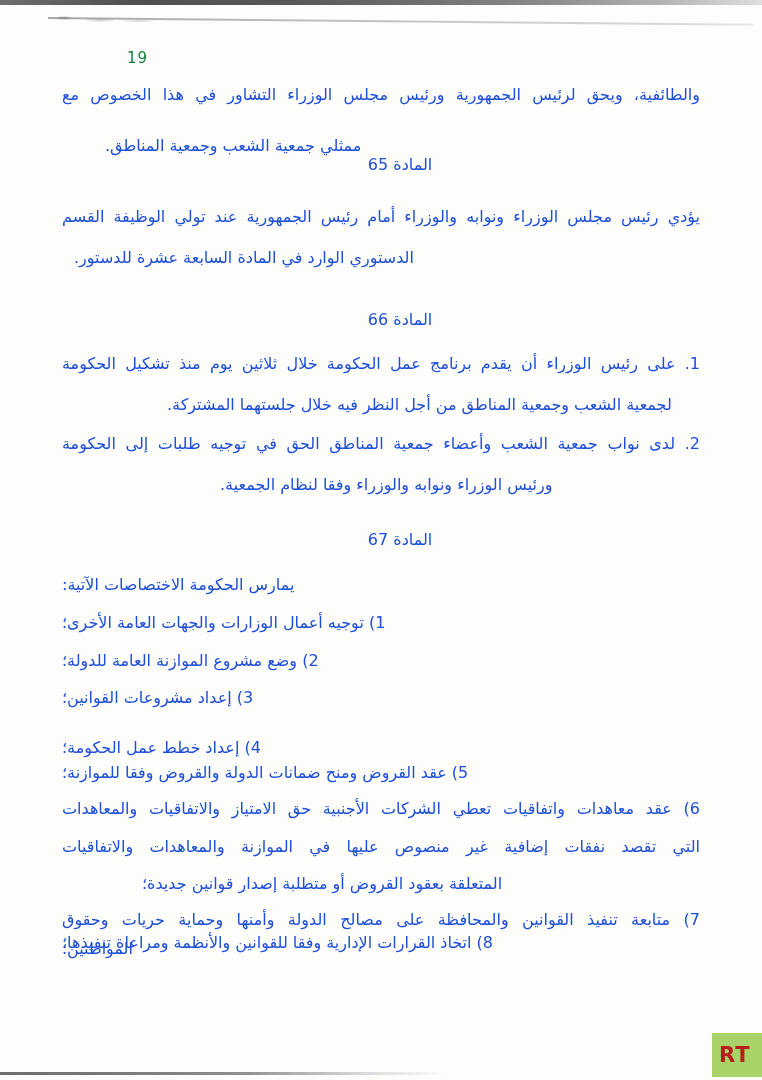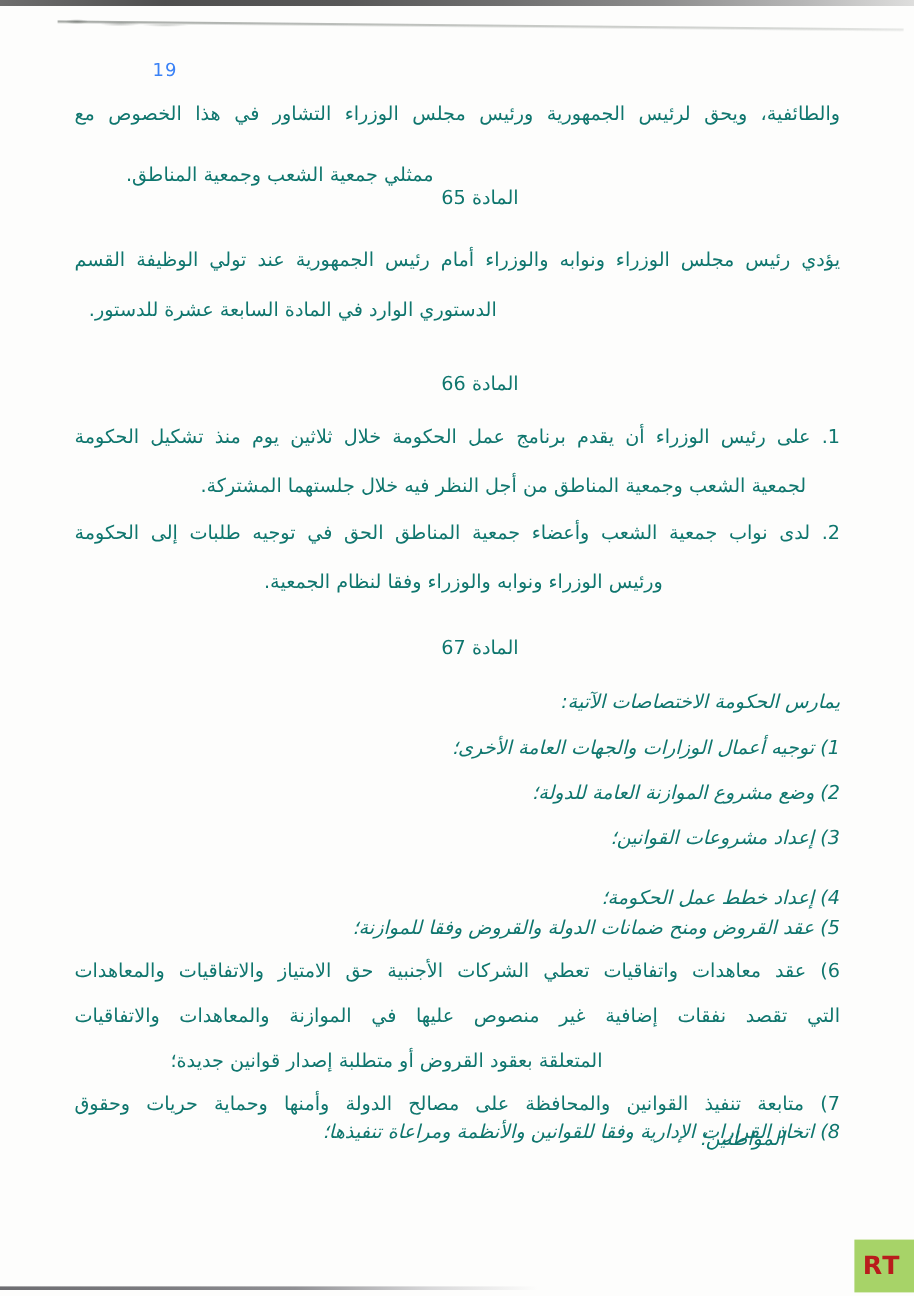--- a/index.html
+++ b/index.html
@@ -38,33 +38,33 @@
   }
   .bottom-shadow {
     position: absolute; left: 0; top: 1072px; width: 448px; height: 3px;
     background: linear-gradient(to right,
       #6d6d71 0%, #7c7c80 30%, #909094 55%, rgba(170,170,175,0.45) 80%,
       rgba(190,190,195,0) 100%);
   }
 
   .page-number {
     position: absolute; left: 127px; top: 49px;
-    font-size: 15px; color: #3b82f6; letter-spacing: 1px;
+    font-size: 15px; color: #15803d; letter-spacing: 1px;
   }
 
   .content {
     position: absolute; left: 62px; top: 0; width: 638px; height: 1080px;
   }
   .ln {
     position: absolute; left: 0; right: 0;
     direction: rtl; unicode-bidi: plaintext;
-    font-size: 16px; line-height: 26px; color: #0f766e;
+    font-size: 16px; line-height: 26px; color: #1d4ed8;
   }
   .fill  { text-align: justify; text-align-last: justify; }
-  .start { text-align: right; white-space: nowrap; font-style: italic; }
+  .start { text-align: left; white-space: nowrap; }
   .center{ text-align: center; white-space: nowrap; transform: translateX(19px); }
   .posL  { right: auto; text-align: left; white-space: nowrap; }
 
   .watermark {
     position: absolute; left: 712px; top: 1033px; width: 56px; height: 44px;
     display: flex; align-items: center;
     padding-left: 7px; box-sizing: border-box;
   }
   .watermark-label {
     font-weight: bold; font-size: 21px; letter-spacing: 1px;

